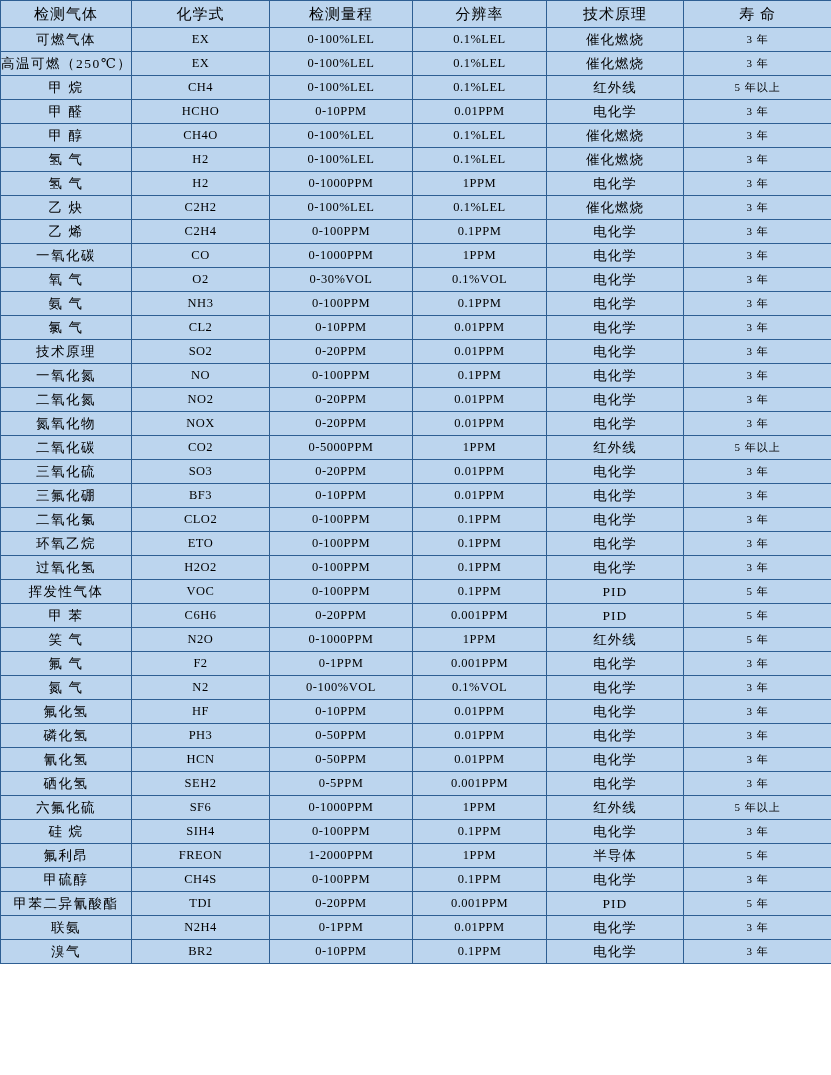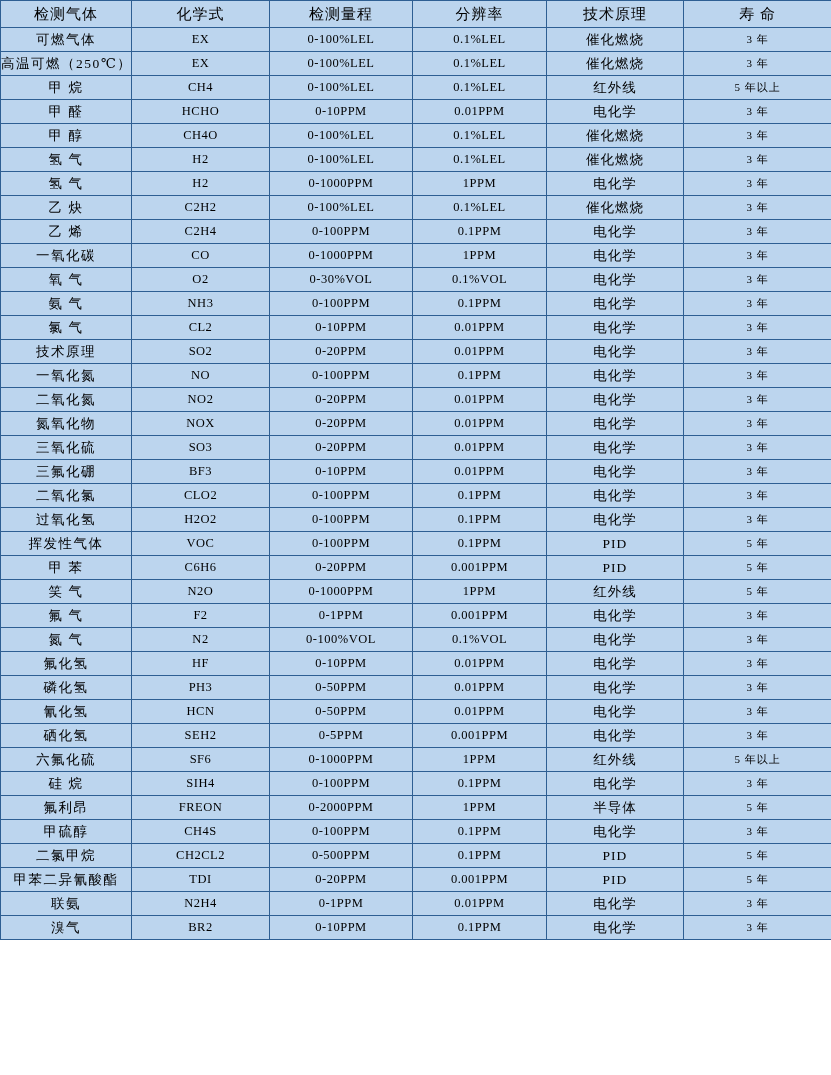--- a/index.html
+++ b/index.html
@@ -224,38 +224,54 @@
       </tr>
       <tr>
         <td class="name">氮氧化物</td>
         <td class="formula">NOX</td>
         <td class="range">0-20PPM</td>
         <td class="resolution">0.01PPM</td>
         <td class="principle">电化学</td>
         <td class="life">3 年</td>
       </tr>
       <tr>
+        <td class="name">二氧化碳</td>
+        <td class="formula">CO2</td>
+        <td class="range">0-5000PPM</td>
+        <td class="resolution">1PPM</td>
+        <td class="principle">红外线</td>
+        <td class="life">5 年以上</td>
+      </tr>
+      <tr>
         <td class="name">三氧化硫</td>
         <td class="formula">SO3</td>
         <td class="range">0-20PPM</td>
         <td class="resolution">0.01PPM</td>
         <td class="principle">电化学</td>
         <td class="life">3 年</td>
       </tr>
       <tr>
         <td class="name">三氟化硼</td>
         <td class="formula">BF3</td>
         <td class="range">0-10PPM</td>
         <td class="resolution">0.01PPM</td>
         <td class="principle">电化学</td>
         <td class="life">3 年</td>
       </tr>
       <tr>
         <td class="name">二氧化氯</td>
         <td class="formula">CLO2</td>
+        <td class="range">0-100PPM</td>
+        <td class="resolution">0.1PPM</td>
+        <td class="principle">电化学</td>
+        <td class="life">3 年</td>
+      </tr>
+      <tr>
+        <td class="name">环氧乙烷</td>
+        <td class="formula">ETO</td>
         <td class="range">0-100PPM</td>
         <td class="resolution">0.1PPM</td>
         <td class="principle">电化学</td>
         <td class="life">3 年</td>
       </tr>
       <tr>
         <td class="name">过氧化氢</td>
         <td class="formula">H2O2</td>
         <td class="range">0-100PPM</td>
         <td class="resolution">0.1PPM</td>
@@ -346,40 +362,32 @@
         <td class="name">硅 烷</td>
         <td class="formula">SIH4</td>
         <td class="range">0-100PPM</td>
         <td class="resolution">0.1PPM</td>
         <td class="principle">电化学</td>
         <td class="life">3 年</td>
       </tr>
       <tr>
         <td class="name">氟利昂</td>
         <td class="formula">FREON</td>
-        <td class="range">0-2000PPM</td>
+        <td class="range">1-2000PPM</td>
         <td class="resolution">1PPM</td>
         <td class="principle">半导体</td>
         <td class="life">5 年</td>
       </tr>
       <tr>
         <td class="name">甲硫醇</td>
         <td class="formula">CH4S</td>
         <td class="range">0-100PPM</td>
         <td class="resolution">0.1PPM</td>
         <td class="principle">电化学</td>
         <td class="life">3 年</td>
-      </tr>
-      <tr>
-        <td class="name">二氯甲烷</td>
-        <td class="formula">CH2CL2</td>
-        <td class="range">0-500PPM</td>
-        <td class="resolution">0.1PPM</td>
-        <td class="principle">PID</td>
-        <td class="life">5 年</td>
       </tr>
       <tr>
         <td class="name">甲苯二异氰酸酯</td>
         <td class="formula">TDI</td>
         <td class="range">0-20PPM</td>
         <td class="resolution">0.001PPM</td>
         <td class="principle">PID</td>
         <td class="life">5 年</td>
       </tr>
       <tr>

